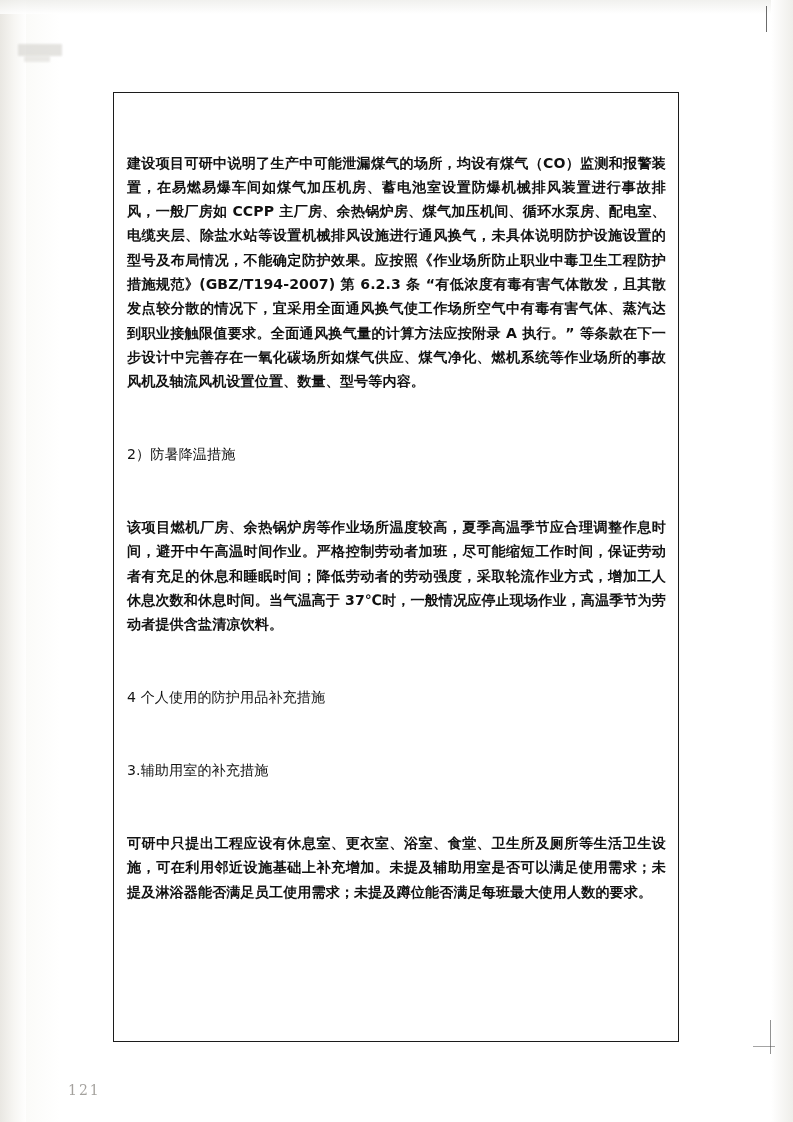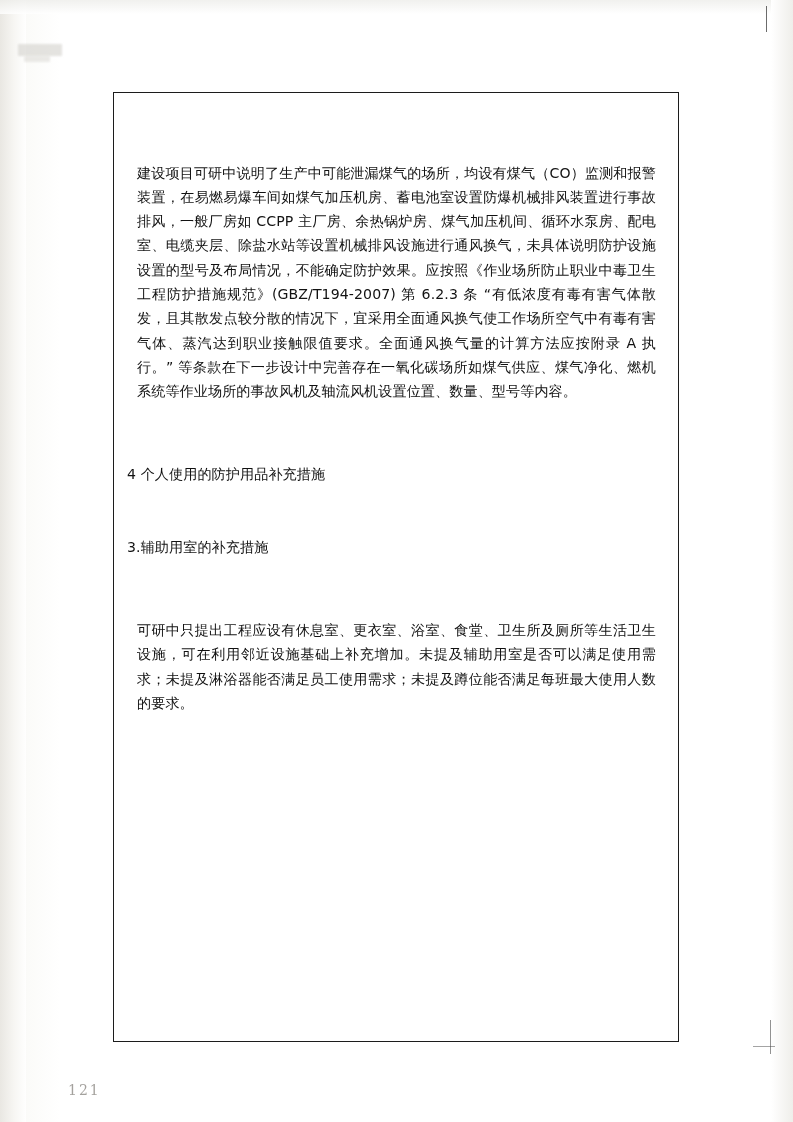--- a/index.html
+++ b/index.html
@@ -118,22 +118,23 @@
     font-size: 14.1px;
     line-height: 24.3px;
     color: #121212;
     text-align: justify;
     text-justify: inter-ideograph;
     letter-spacing: 0.1px;
     white-space: pre-wrap;
     word-break: break-all;
   }
   .para {
-    margin: 10px;
+    margin: 0;
     text-indent: 0;
+    font-weight: bold;
   }
   .heading {
     margin: 0;
     font-weight: normal;
   }
   
   .folio {
     position: absolute;
     left: 68px;
     top: 1082px;
@@ -153,20 +154,22 @@
   <div class="scan-edge-right"></div>
   <div class="scan-blotch"></div>
   <div class="scan-blotch2"></div>
   <div class="scan-tick-top"></div>
   <div class="scan-tick-r1"></div>
   <div class="scan-tick-r2"></div>
 
   <div class="doc-frame">
     <div class="doc-inner body-text">
       <p class="para">建设项目可研中说明了生产中可能泄漏煤气的场所，均设有煤气（CO）监测和报警装置，在易燃易爆车间如煤气加压机房、蓄电池室设置防爆机械排风装置进行事故排风，一般厂房如 CCPP 主厂房、余热锅炉房、煤气加压机间、循环水泵房、配电室、电缆夹层、除盐水站等设置机械排风设施进行通风换气，未具体说明防护设施设置的型号及布局情况，不能确定防护效果。应按照《作业场所防止职业中毒卫生工程防护措施规范》(GBZ/T194-2007) 第 6.2.3 条 “有低浓度有毒有害气体散发，且其散发点较分散的情况下，宜采用全面通风换气使工作场所空气中有毒有害气体、蒸汽达到职业接触限值要求。全面通风换气量的计算方法应按附录 A 执行。” 等条款在下一步设计中完善存在一氧化碳场所如煤气供应、煤气净化、燃机系统等作业场所的事故风机及轴流风机设置位置、数量、型号等内容。</p>
+      <p class="heading">2）防暑降温措施</p>
+      <p class="para">该项目燃机厂房、余热锅炉房等作业场所温度较高，夏季高温季节应合理调整作息时间，避开中午高温时间作业。严格控制劳动者加班，尽可能缩短工作时间，保证劳动者有充足的休息和睡眠时间；降低劳动者的劳动强度，采取轮流作业方式，增加工人休息次数和休息时间。当气温高于 37℃时，一般情况应停止现场作业，高温季节为劳动者提供含盐清凉饮料。</p>
       <p class="heading">4 个人使用的防护用品补充措施</p>
       <p class="heading">3.辅助用室的补充措施</p>
       <p class="para">可研中只提出工程应设有休息室、更衣室、浴室、食堂、卫生所及厕所等生活卫生设施，可在利用邻近设施基础上补充增加。未提及辅助用室是否可以满足使用需求；未提及淋浴器能否满足员工使用需求；未提及蹲位能否满足每班最大使用人数的要求。</p>
       
       
       
       
       
     </div>
   </div>

